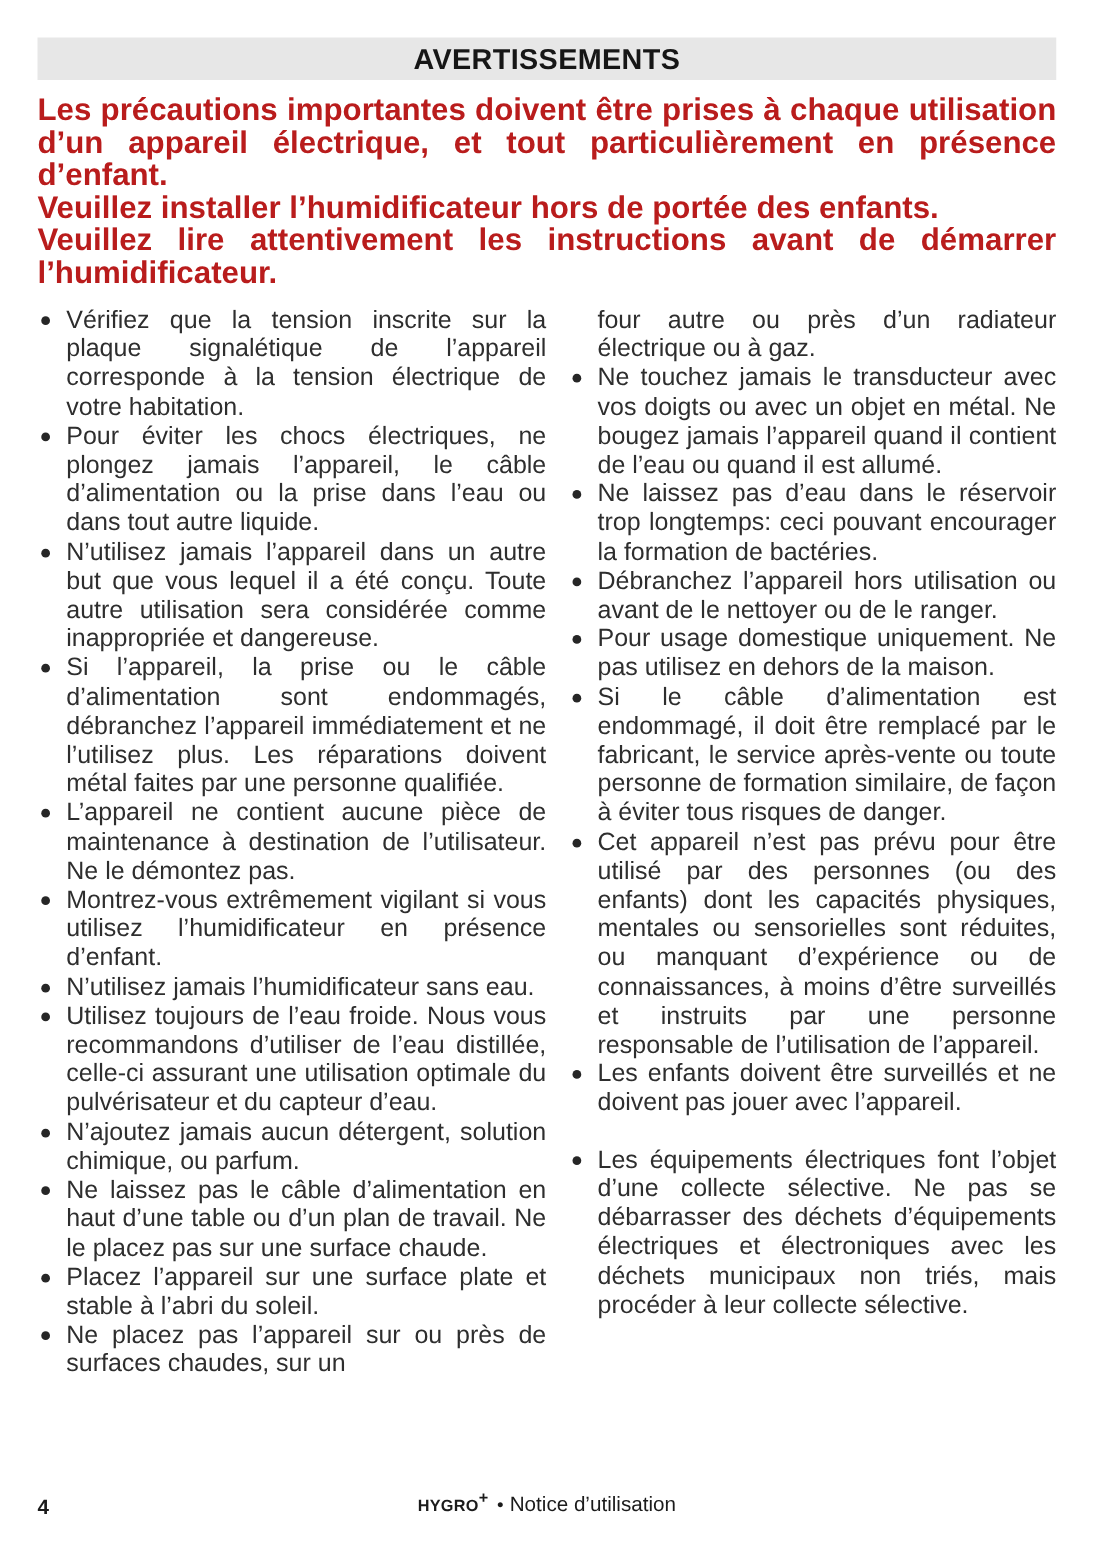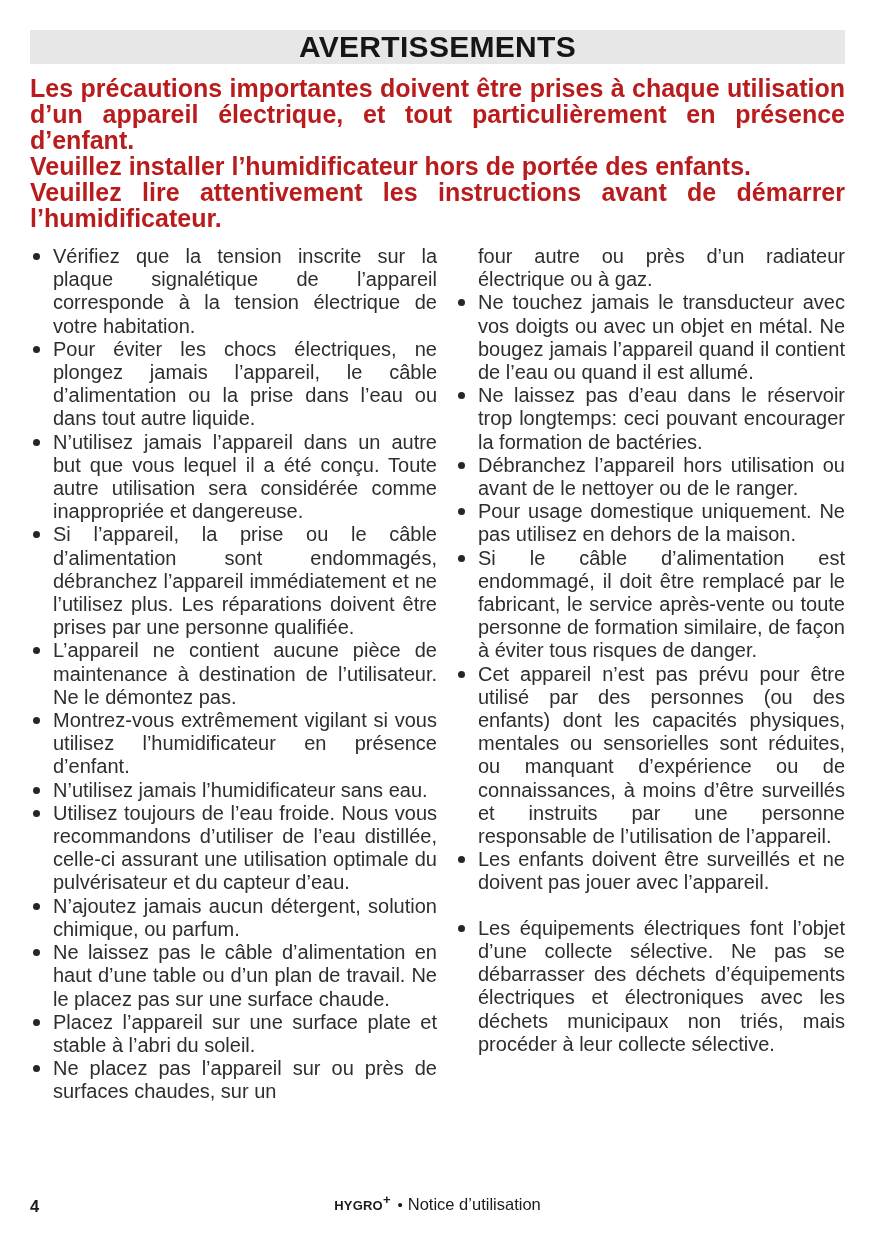--- a/index.html
+++ b/index.html
@@ -25,21 +25,21 @@
   
   .title-bar {
     background: #e7e7e7;
     height: 34px;
     display: flex;
     align-items: center;
     justify-content: center;
   }
   .title-bar .title {
     font-weight: bold;
-    font-size: 30px;
+    font-size: 23px;
     letter-spacing: 0.3px;
     color: #161616;
   }
   
   .intro {
     margin-top: 11px;
   }
   .intro p {
     margin: 0;
     font-weight: bold;
@@ -130,21 +130,21 @@
     <p>Veuillez installer l’humidificateur hors de portée des enfants.</p>
     <p>Veuillez lire attentivement les instructions avant de démarrer l’humidificateur.</p>
   </div>
 
   <div class="columns">
 
     <div class="col col-left">
       <div class="item">Vérifiez que la tension inscrite sur la plaque signalétique de l’appareil corresponde à la tension électrique de votre habitation.</div>
       <div class="item">Pour éviter les chocs électriques, ne plongez jamais l’appareil, le câble d’alimentation ou la prise dans l’eau ou dans tout autre liquide.</div>
       <div class="item">N’utilisez jamais l’appareil dans un autre but que vous lequel il a été conçu. Toute autre utilisation sera considérée comme inappropriée et dangereuse.</div>
-      <div class="item">Si l’appareil, la prise ou le câble d’alimentation sont endommagés, débranchez l’appareil immédiatement et ne l’utilisez plus. Les réparations doivent être prises par une personne qualifiée.</div>
+      <div class="item">Si l’appareil, la prise ou le câble d’alimentation sont endommagés, débranchez l’appareil immédiatement et ne l’utilisez plus. Les réparations doivent métal faites par une personne qualifiée.</div>
       <div class="item">L’appareil ne contient aucune pièce de maintenance à destination de l’utilisateur. Ne le démontez pas.</div>
       <div class="item">Montrez-vous extrêmement vigilant si vous utilisez l’humidificateur en présence d’enfant.</div>
       <div class="item">N’utilisez jamais l’humidificateur sans eau.</div>
       <div class="item">Utilisez toujours de l’eau froide. Nous vous recommandons d’utiliser de l’eau distillée, celle-ci assurant une utilisation optimale du pulvérisateur et du capteur d’eau.</div>
       <div class="item">N’ajoutez jamais aucun détergent, solution chimique, ou parfum.</div>
       <div class="item">Ne laissez pas le câble d’alimentation en haut d’une table ou d’un plan de travail. Ne le placez pas sur une surface chaude.</div>
       <div class="item">Placez l’appareil sur une surface plate et stable à l’abri du soleil.</div>
       <div class="item">Ne placez pas l’appareil sur ou près de surfaces chaudes, sur un</div>
     </div>
 

